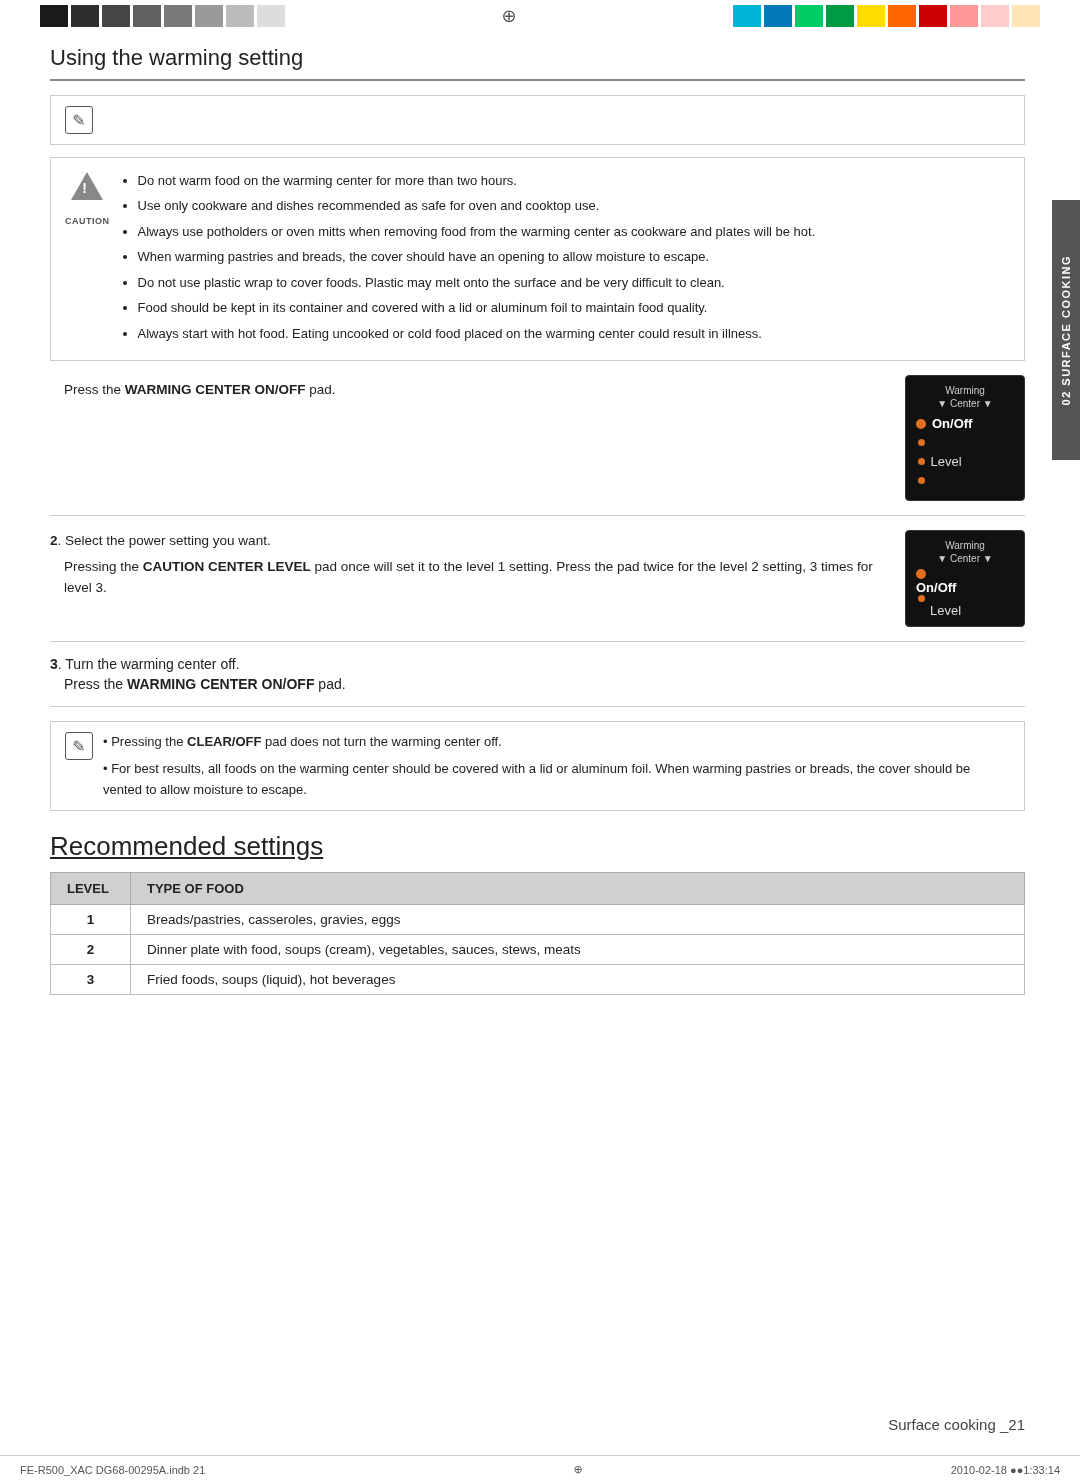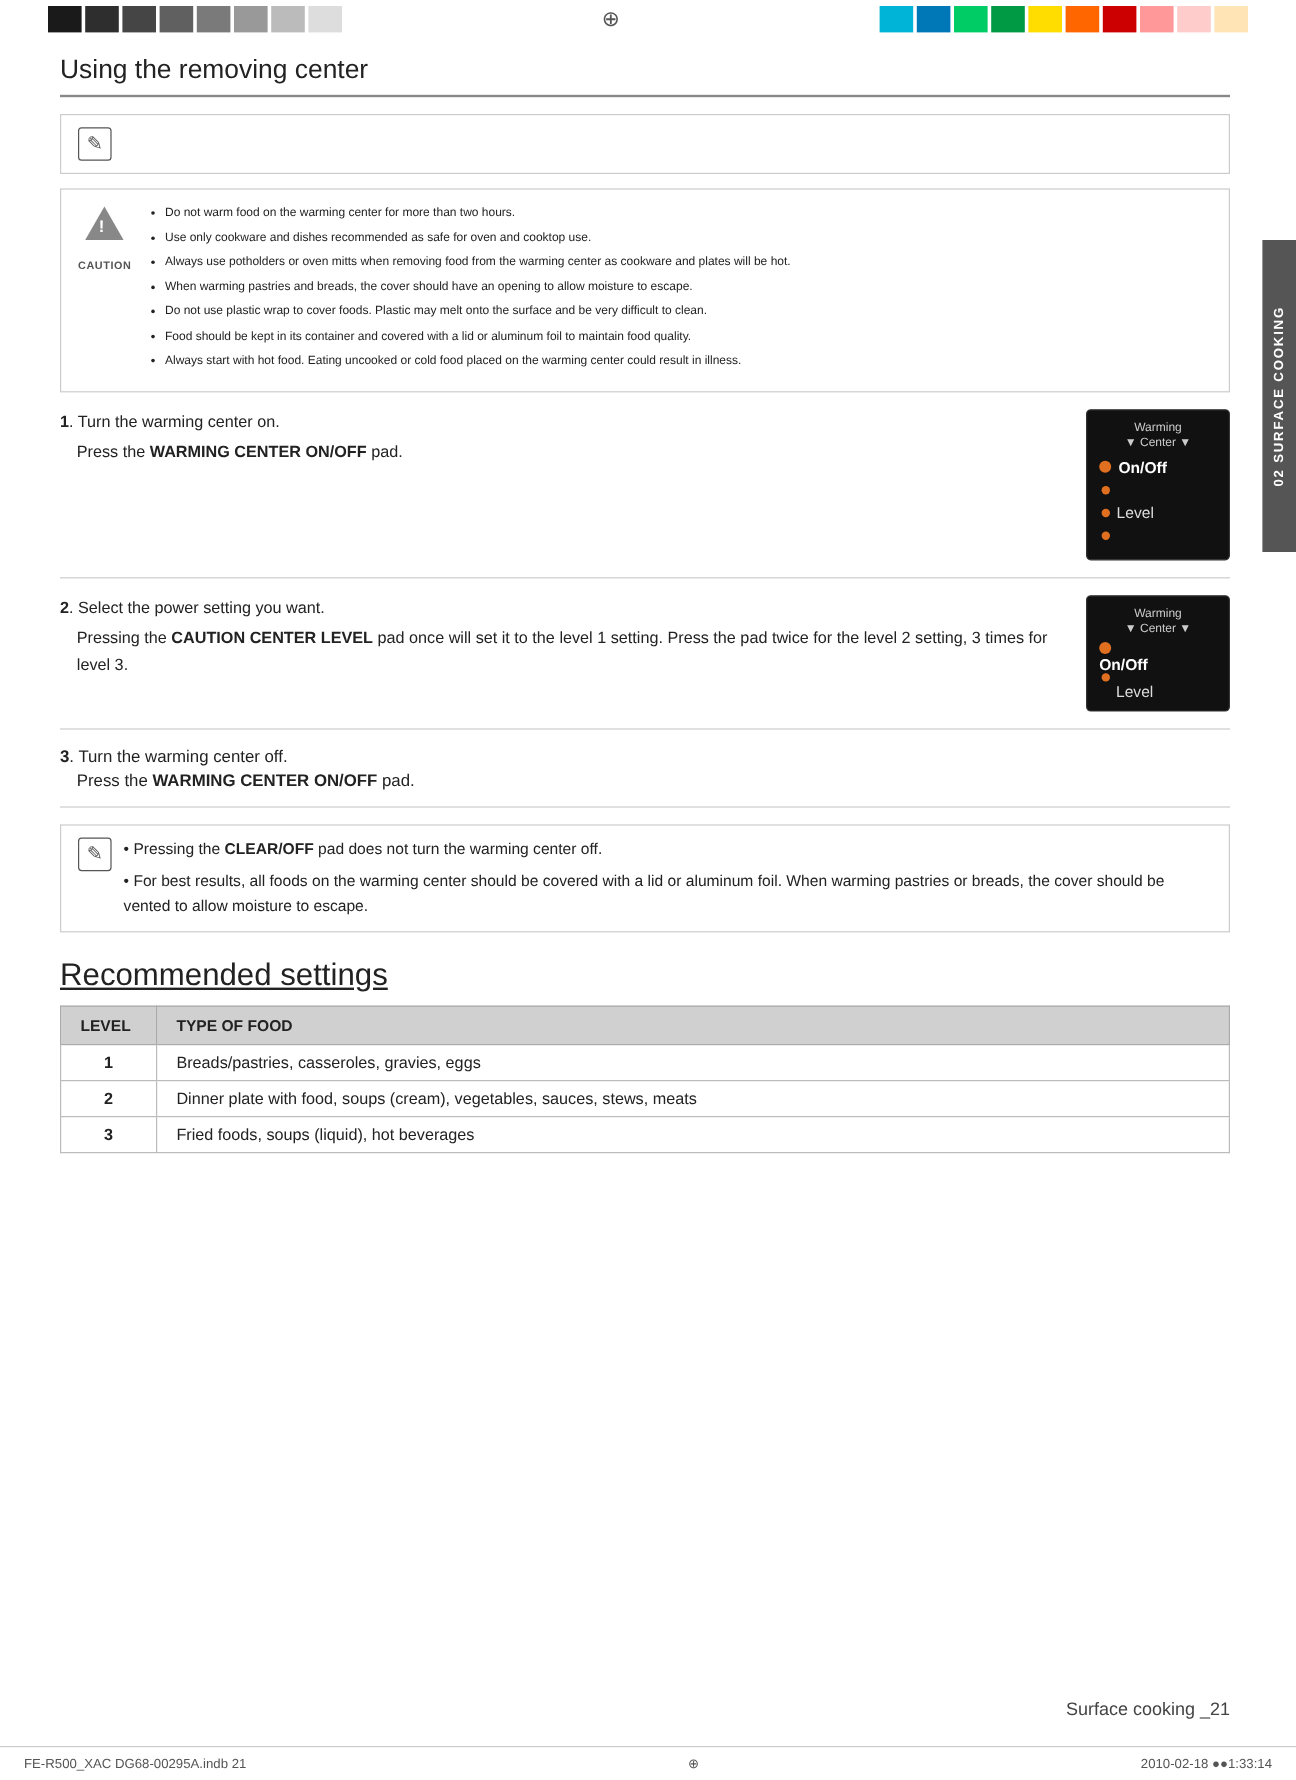--- a/index.html
+++ b/index.html
@@ -174,21 +174,21 @@
     .caution-label {
       font-size: 9px;
       letter-spacing: 0.5px;
       color: #555;
       margin-top: 4px;
       font-weight: bold;
     }
     .caution-list {
       list-style: disc;
       padding-left: 18px;
-      font-size: 10px;
+      font-size: 13px;
       line-height: 1.65;
     }
     .caution-list li {
       margin-bottom: 4px;
     }
 
     
     .step-section {
       margin-bottom: 14px;
       border-bottom: 1px solid #ccc;
@@ -356,21 +356,21 @@
     <div class="block" style="background:#ffe4b5"></div>
   </div>
 </div>
 
 <div class="side-tab">
   <span class="side-tab-text">02  SURFACE COOKING</span>
 </div>
 
 <div class="main-content">
 
-  <h1 class="section-heading">Using the removing center</h1>
+  <h1 class="section-heading">Using the warming setting</h1>
 
 
   <div class="note-box">
     <div class="note-icon">✎</div>
   </div>
 
   <div class="caution-box">
     <div class="caution-icon-wrap">
       <div class="caution-triangle"></div>
       <div style="height:12px"></div>
@@ -383,21 +383,20 @@
       <li>When warming pastries and breads, the cover should have an opening to allow moisture to escape.</li>
       <li>Do not use plastic wrap to cover foods. Plastic may melt onto the surface and be very difficult to clean.</li>
       <li>Food should be kept in its container and covered with a lid or aluminum foil to maintain food quality.</li>
       <li>Always start with hot food. Eating uncooked or cold food placed on the warming center could result in illness.</li>
     </ul>
   </div>
 
   <div class="step-section">
     <div class="step-row">
       <div class="step-text">
-        <p><span class="step-num">1</span>. Turn the warming center on.</p>
         <p class="step-sub">
           Press the <strong>WARMING CENTER ON/OFF</strong> pad.
         </p>
       </div>
 
       <div class="warming-diagram">
         <div class="wd-title">Warming<br>▼ Center ▼</div>
         <div class="wd-row">
           <div class="wd-dot"></div>
           <span class="wd-label">On/Off</span>

